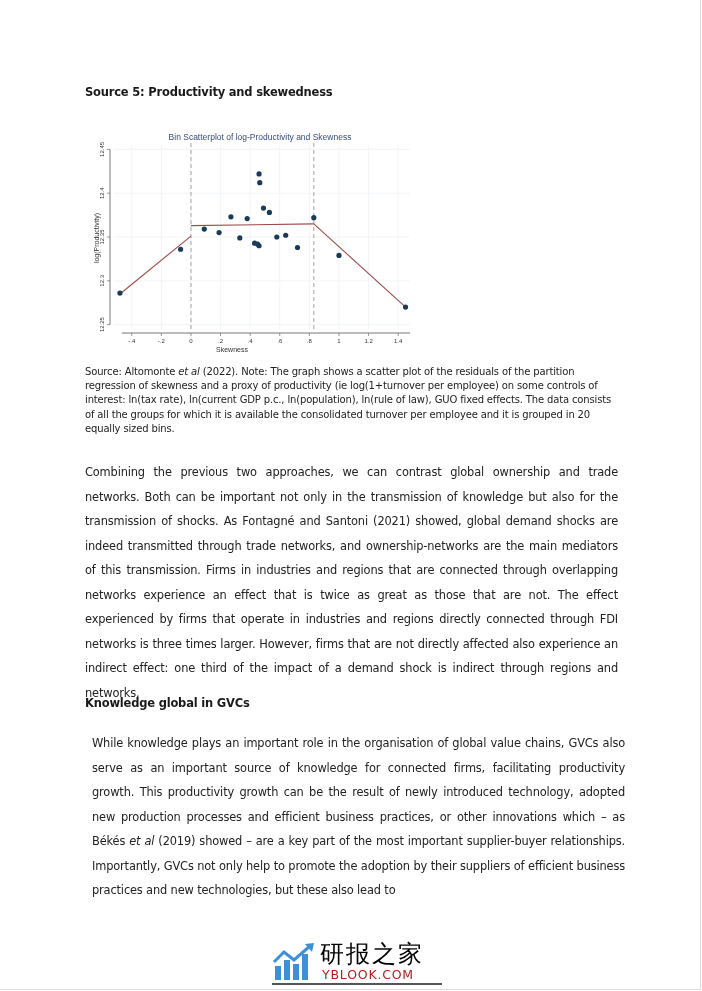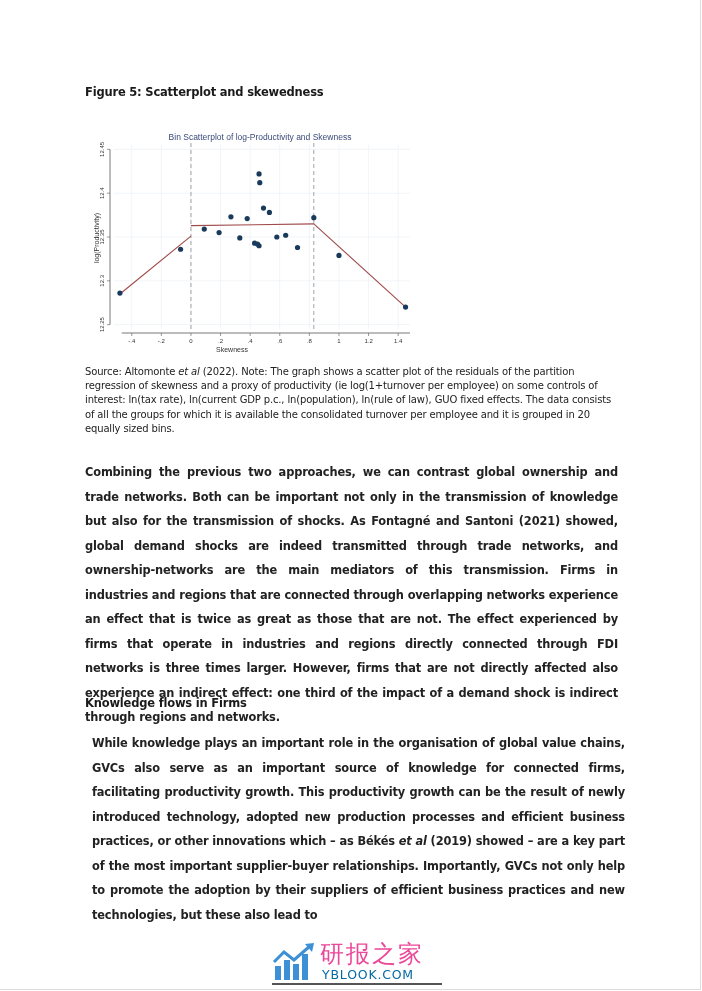--- a/index.html
+++ b/index.html
@@ -1,35 +1,35 @@
 <!DOCTYPE html>
 <html><head>
 <meta charset="utf-8">
 <style>
   html,body{margin:0;padding:0;background:#fff;}
   body{width:702px;height:991px;position:relative;overflow:hidden;font-family:"DejaVu Sans",sans-serif;color:#1a1a1a;}
   .page-border{position:absolute;left:0;top:0;width:700px;height:989px;border-right:1px solid #ddd;border-bottom:1px solid #ddd;}
   .fig-title{position:absolute;left:85px;top:85px;font-size:11.5px;font-weight:bold;letter-spacing:-0.2px;}
   #chart{position:absolute;left:80px;top:128px;}
   .note{position:absolute;left:85px;top:365px;width:533px;font-size:10px;line-height:14.2px;letter-spacing:-0.15px;color:#222;}
-  .body-text{position:absolute;left:85px;width:533px;font-size:11.4px;line-height:24.5px;text-align:justify;letter-spacing:-0.15px;color:#222;font-weight:bold;}
+  .body-text{position:absolute;left:85px;width:533px;font-size:11.4px;line-height:24.5px;text-align:justify;letter-spacing:-0.15px;color:#222;}
   .p1{top:460px;}
   .h2{position:absolute;left:85px;top:696px;font-size:11.5px;font-weight:bold;letter-spacing:-0.2px;}
   .p2{top:731px;margin-left:7px;}
   .logo{position:absolute;left:272px;top:940px;width:170px;height:45px;}
-  .logo-cn{position:absolute;left:48px;top:-2px;font-size:24px;color:#ec4899;letter-spacing:2px;font-family:"DejaVu Sans",sans-serif;}
-  .logo-en{position:absolute;left:50px;top:27px;font-size:12.5px;color:#0369a1;letter-spacing:0.8px;font-family:"DejaVu Sans",sans-serif;}
+  .logo-cn{position:absolute;left:48px;top:-2px;font-size:24px;color:#000000;letter-spacing:2px;font-family:"DejaVu Sans",sans-serif;}
+  .logo-en{position:absolute;left:50px;top:27px;font-size:12.5px;color:#b91c1c;letter-spacing:0.8px;font-family:"DejaVu Sans",sans-serif;}
   .logo-line{position:absolute;left:0;right:0;bottom:0;height:2px;background:#555;}
 </style>
 </head>
 <body>
 
 <div class="page-border"></div>
 
-<div class="fig-title">Figure 5: Scatterplot and skewedness</div>
+<div class="fig-title">Source 5: Productivity and skewedness</div>
 
 <svg id="chart" width="340" height="230" xmlns="http://www.w3.org/2000/svg">
   <text id="chart-title" x="180" y="12" text-anchor="middle" font-size="8.5" font-family="Liberation Sans, sans-serif" fill="#3a4a7a">Bin Scatterplot of log-Productivity and Skewness</text>
   <g id="grid">
       <line x1="51.76" x2="51.76" y1="17" y2="201" stroke="#e8eef3" stroke-width="0.6"></line>
       <line x1="81.36" x2="81.36" y1="17" y2="201" stroke="#e8eef3" stroke-width="0.6"></line>
       <line x1="110.96000000000001" x2="110.96000000000001" y1="17" y2="201" stroke="#e8eef3" stroke-width="0.6"></line>
       <line x1="140.56" x2="140.56" y1="17" y2="201" stroke="#e8eef3" stroke-width="0.6"></line>
       <line x1="170.16" x2="170.16" y1="17" y2="201" stroke="#e8eef3" stroke-width="0.6"></line>
       <line x1="199.76000000000002" x2="199.76000000000002" y1="17" y2="201" stroke="#e8eef3" stroke-width="0.6"></line>
@@ -113,21 +113,21 @@
       <circle cx="325.56" cy="179.09523809523787" r="2.6" fill="#1a3a5c"></circle>
     </g>
   <text id="xlabel" x="152" y="224" text-anchor="middle" font-size="7" font-family="Liberation Sans, sans-serif" fill="#333">Skewness</text>
   <text id="ylabel" transform="translate(19,110) rotate(-90)" text-anchor="middle" font-size="7" font-family="Liberation Sans, sans-serif" fill="#333">log(Productivity)</text>
 </svg>
 
 <div class="note"><span>Source: Altomonte </span><i>et al</i><span> (2022). Note: The graph shows a scatter plot of the residuals of the partition regression of skewness and a proxy of productivity (ie log(1+turnover per employee) on some controls of interest: ln(tax rate), ln(current GDP p.c., ln(population), ln(rule of law), GUO fixed effects. The data consists of all the groups for which it is available the consolidated turnover per employee and it is grouped in 20 equally sized bins.</span></div>
 
 <div class="body-text p1">Combining the previous two approaches, we can contrast global ownership and trade networks. Both can be important not only in the transmission of knowledge but also for the transmission of shocks. As Fontagné and Santoni (2021) showed, global demand shocks are indeed transmitted through trade networks, and ownership-networks are the main mediators of this transmission. Firms in industries and regions that are connected through overlapping networks experience an effect that is twice as great as those that are not. The effect experienced by firms that operate in industries and regions directly connected through FDI networks is three times larger. However, firms that are not directly affected also experience an indirect effect: one third of the impact of a demand shock is indirect through regions and networks.</div>
 
-<div class="h2">Knowledge flows in Firms</div>
+<div class="h2">Knowledge global in GVCs</div>
 
 <div class="body-text p2"><span>While knowledge plays an important role in the organisation of global value chains, GVCs also serve as an important source of knowledge for connected firms, facilitating productivity growth. This productivity growth can be the result of newly introduced technology, adopted new production processes and efficient business practices, or other innovations which – as Békés </span><i>et al</i><span> (2019) showed – are a key part of the most important supplier-buyer relationships. Importantly, GVCs not only help to promote the adoption by their suppliers of efficient business practices and new technologies, but these also lead to</span></div>
 
 <div class="logo">
   <svg width="44" height="40" viewBox="0 0 44 40" style="position:absolute;left:0;top:2px;">
     <rect x="3" y="24" width="6" height="14" fill="#3d8fd6"></rect>
     <rect x="12" y="18" width="6" height="20" fill="#3d8fd6"></rect>
     <rect x="21" y="22" width="6" height="16" fill="#3d8fd6"></rect>
     <rect x="30" y="12" width="6" height="26" fill="#3d8fd6"></rect>
     <polyline points="2,20 12,10 22,18 38,4" fill="none" stroke="#3d8fd6" stroke-width="3"></polyline>

